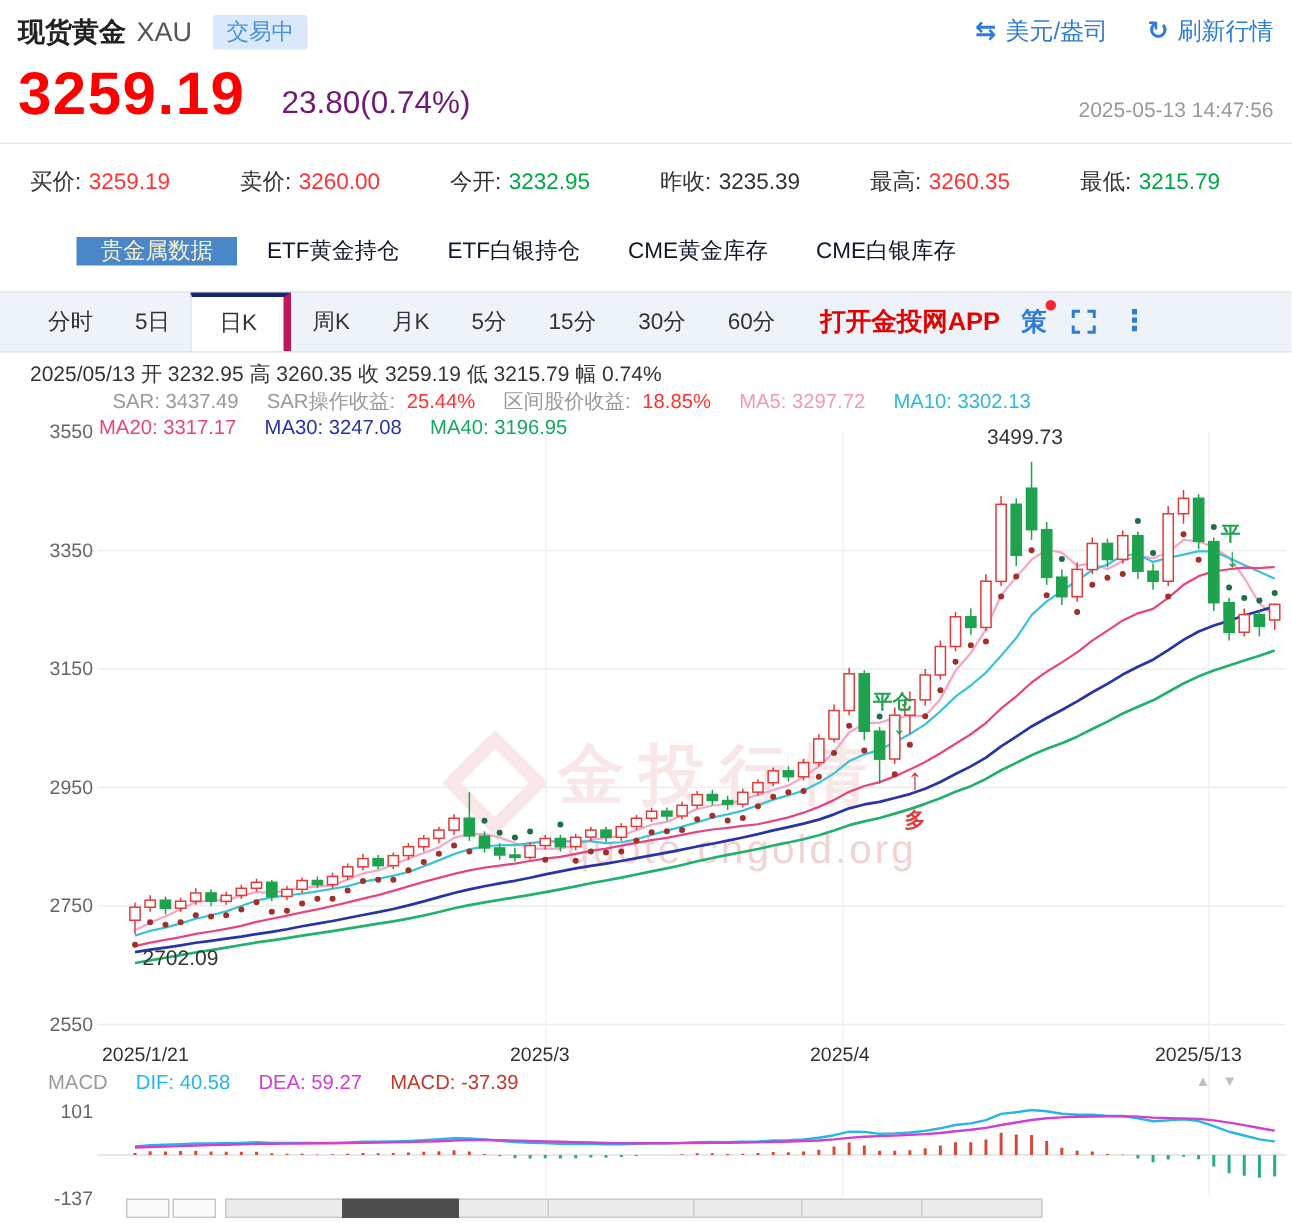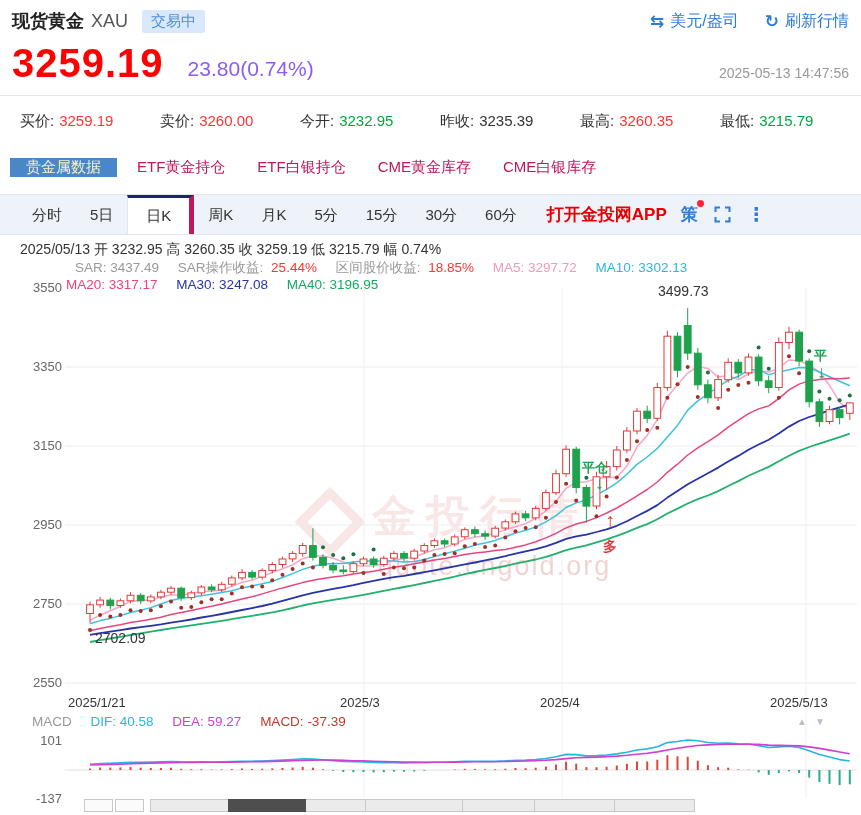--- a/index.html
+++ b/index.html
@@ -11,33 +11,33 @@
   .header{padding:8px 12px 10px 12px;border-bottom:1px solid #e7e7e7;height:96px;}
   .h-row1{display:flex;align-items:center;height:26px;}
   .h-title{font-size:18px;font-weight:bold;color:#222;}
   .h-symbol{font-size:18px;color:#555;margin-left:7px;}
   .h-badge{margin-left:14px;font-size:15px;color:#4a90d9;background:#d9e9fb;padding:2px 9px;border-radius:2px;}
   .h-links{margin-left:auto;display:flex;align-items:center;gap:26px;}
   .hlink{display:flex;align-items:center;color:#2e7cd6;font-size:16px;cursor:pointer;}
   .hlink .ic{font-size:17px;margin-right:6px;font-weight:bold;}
   .h-row2{display:flex;align-items:flex-end;margin-top:8px;}
   .h-price{font-size:40px;font-weight:bold;color:#fe0000;line-height:42px;letter-spacing:1px;}
-  .h-change{font-size:21px;color:#8b5cf6;margin-left:24px;line-height:30px;}
+  .h-change{font-size:21px;color:#701a75;margin-left:24px;line-height:30px;}
   .h-time{margin-left:auto;font-size:14px;color:#999;line-height:22px;}
 
   
   .quote{display:flex;padding:16px 0 14px 20px;height:52px;}
   .q-item{width:140px;font-size:15px;white-space:nowrap;}
   .q-label{color:#333;}
   .q-value{margin-left:5px;}
 
   
   .nav-tabs{display:flex;align-items:center;height:39px;padding-left:10px;gap:8px;}
-  .tab{font-size:15px;color:#be185d;padding:8px 12px;cursor:pointer;white-space:nowrap;}
-  .tab.active{background:#4a87c8;color:#fbf0c8;padding:0 16px;}
+  .tab{font-size:15px;color:#0f172a;padding:8px 12px;cursor:pointer;white-space:nowrap;}
+  .tab.active{background:#4a87c8;color:#fbf0c8;padding:0 16px;margin-left:41px;}
 
   
   .toolbar{margin-top:7px;height:41px;background:#eef2f9;border-top:1px solid #e2e8f2;border-bottom:1px solid #e2e8f2;display:flex;align-items:stretch;padding-left:18px;}
   .tf{font-size:15px;color:#333;line-height:39px;padding:0 14px;cursor:pointer;}
   .tf.active{background:#fff;border-left:1px solid #e2e6ee;border-right:5px solid #be185d;border-top:3px solid #18246e;line-height:36px;padding:0 18px;}
   .app-link{font-size:17px;font-weight:bold;color:#e60000;line-height:39px;margin-left:16px;cursor:pointer;white-space:nowrap;}
   .tool-icons{display:flex;align-items:center;margin-left:14px;gap:16px;}
   .strategy{position:relative;color:#2e7cd6;font-size:17px;font-weight:bold;cursor:pointer;}
   .strategy .dot{position:absolute;top:-3px;right:-6px;width:7px;height:7px;background:#f23;border-radius:50%;}
   .fs-icon{cursor:pointer;display:flex;}

